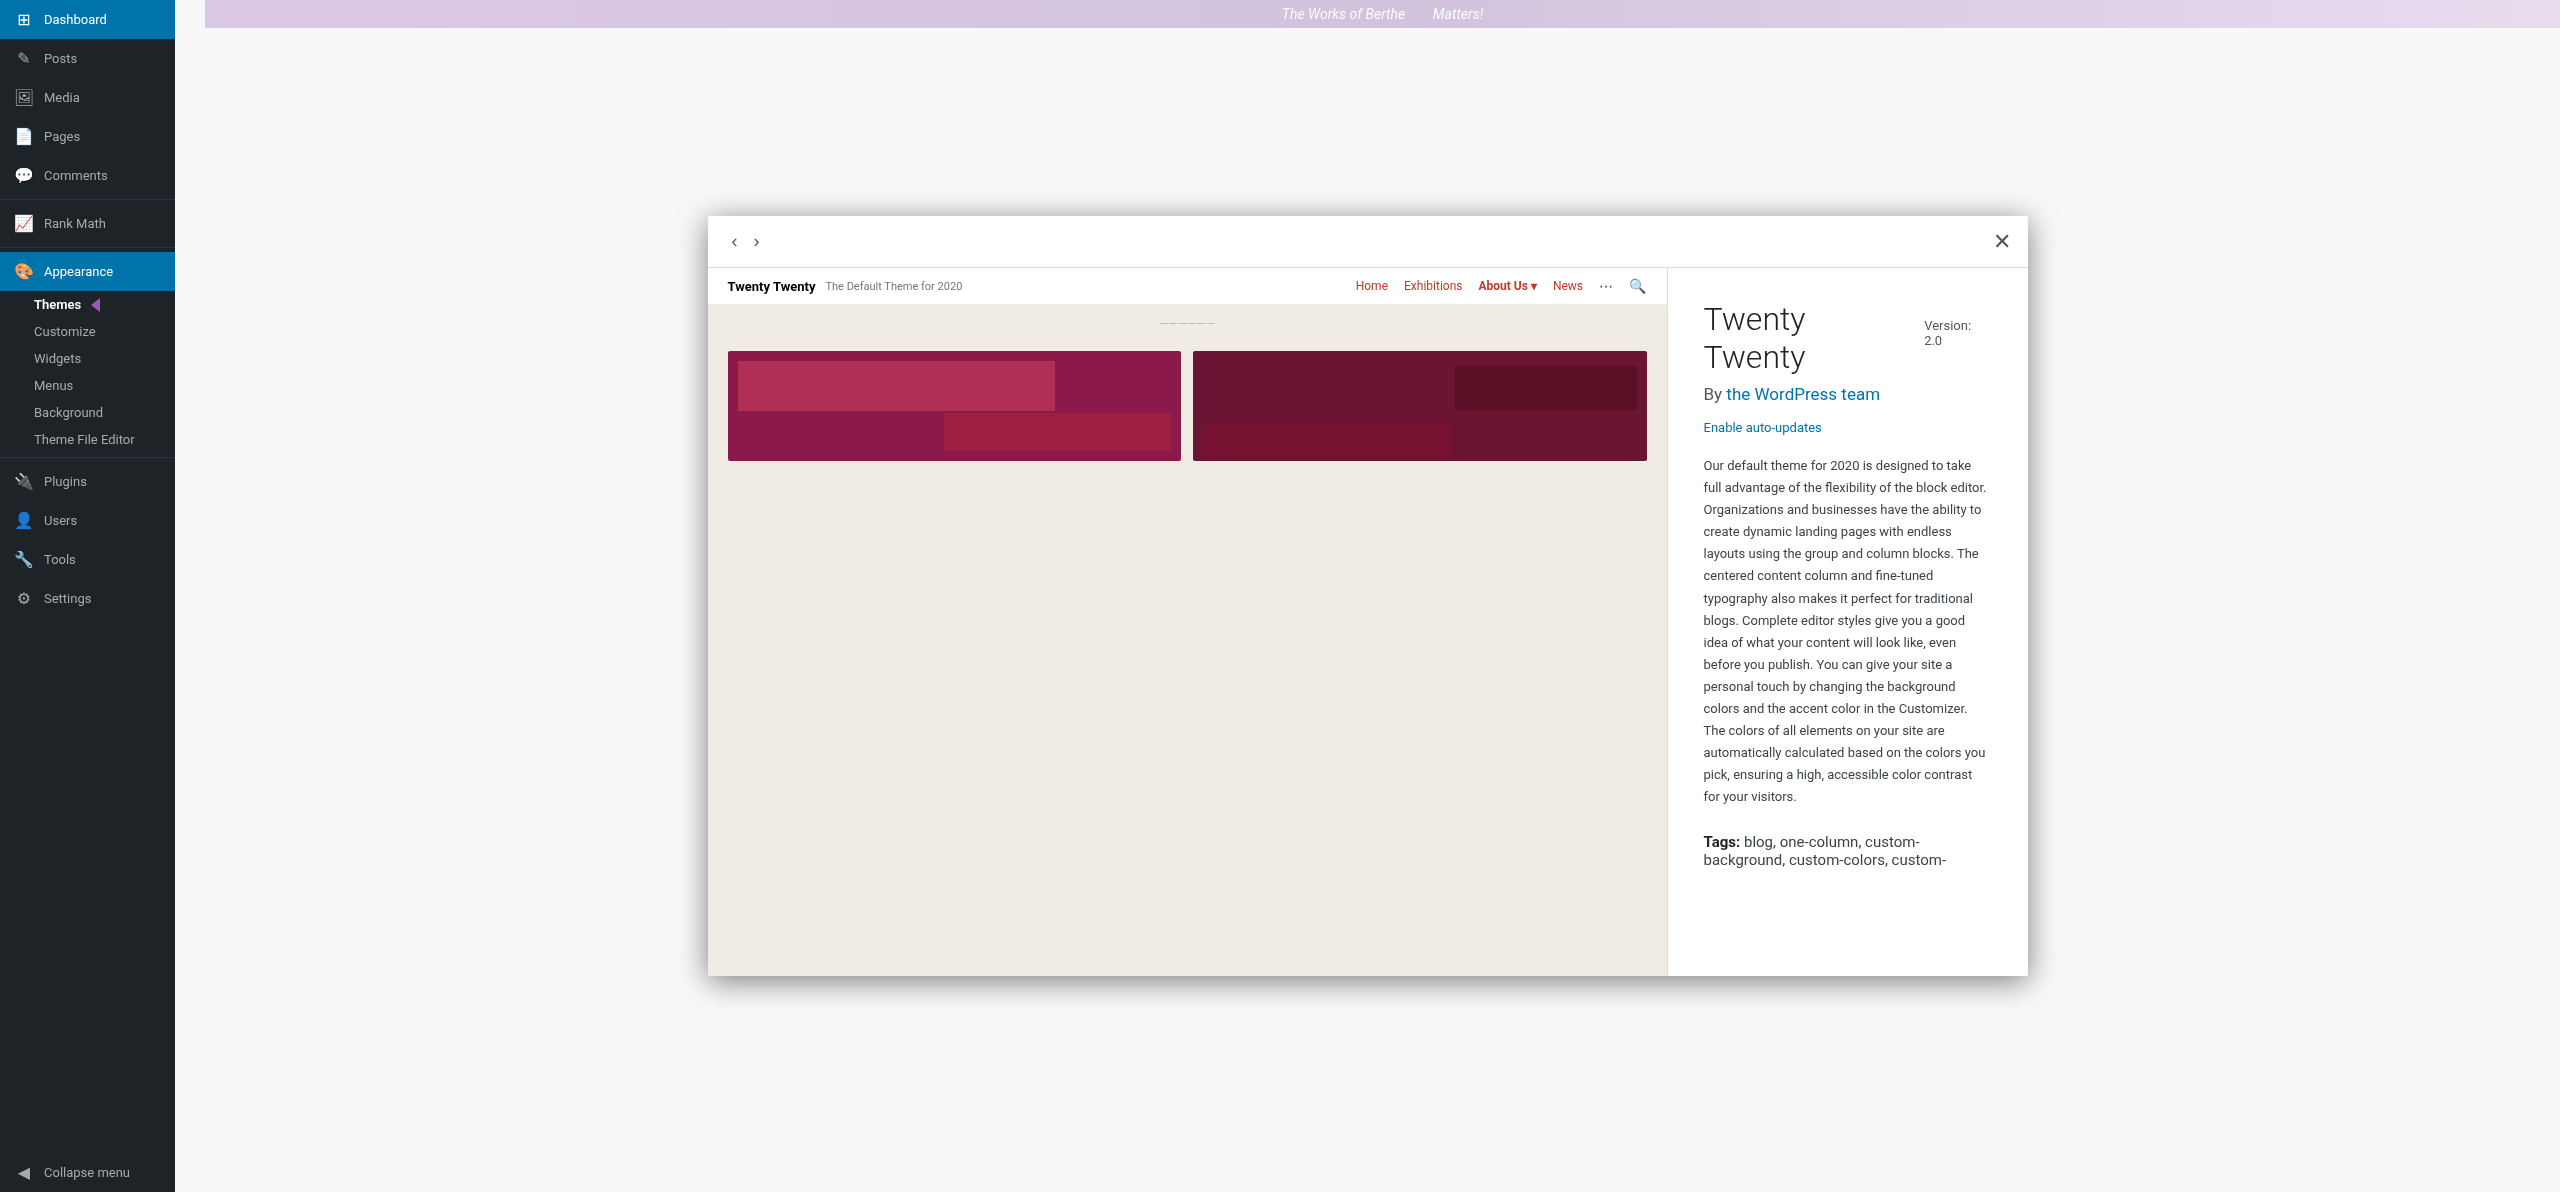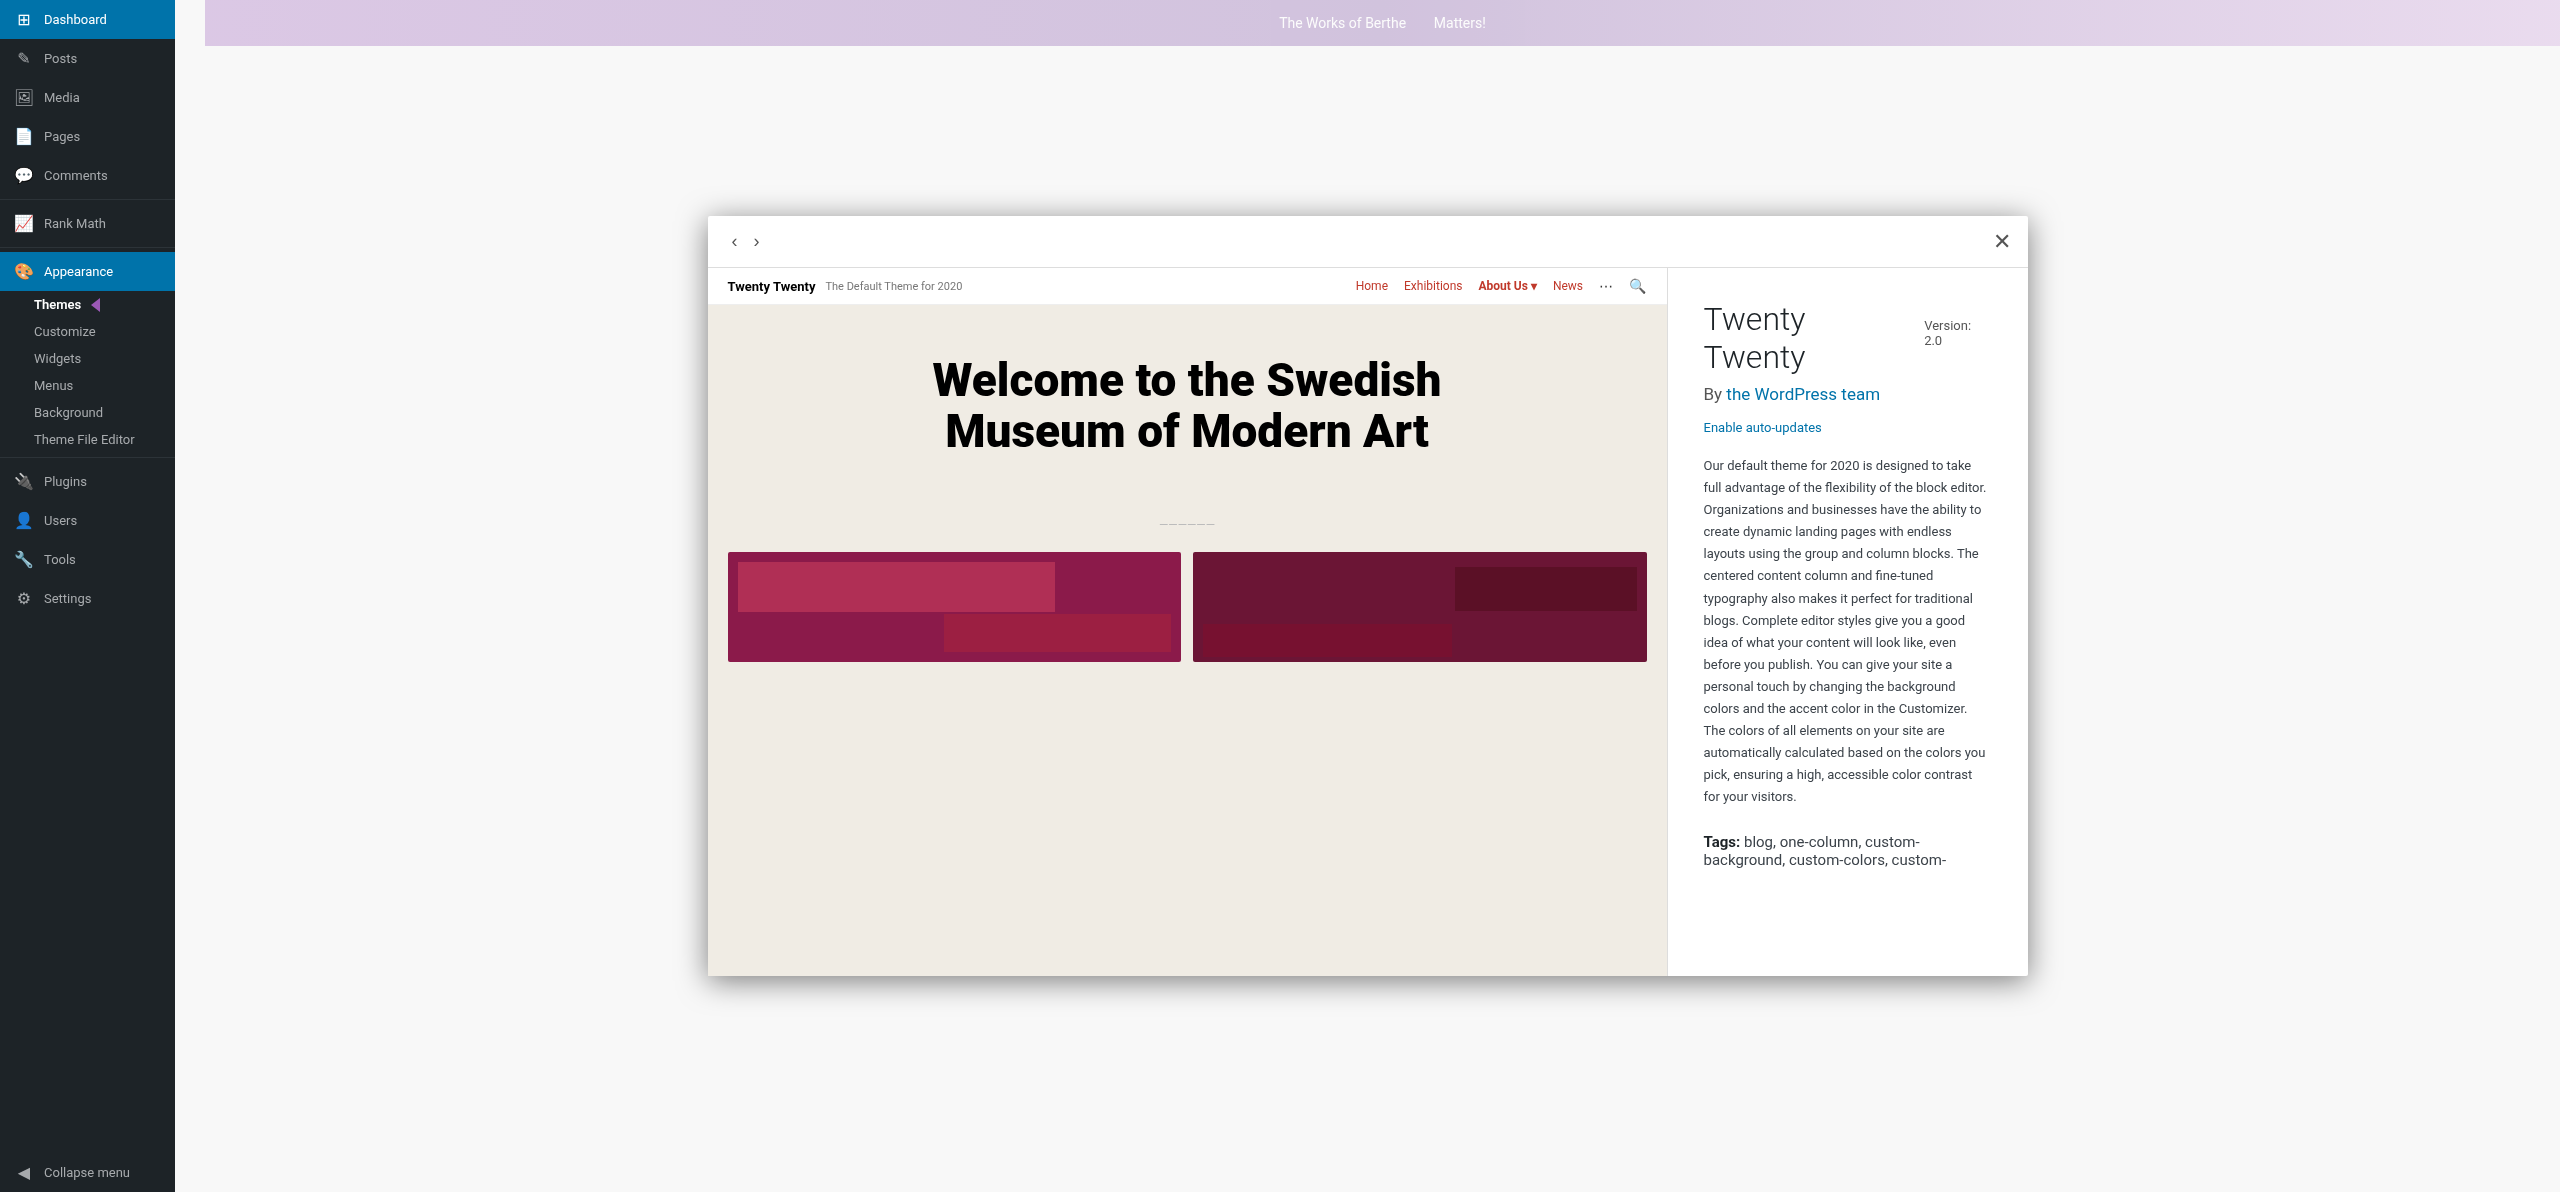--- a/index.html
+++ b/index.html
@@ -80,27 +80,28 @@
       position: absolute;
       top: 0; left: 0; right: 0; bottom: 0;
       background: #f8f8f8;
       display: flex;
       align-items: flex-start;
       justify-content: center;
       overflow: hidden;
     }
     .behind-banner {
       width: 100%;
-      height: 46px;
+      height: 28px;
       background: linear-gradient(90deg, #c8a8d8 0%, #b8a0cc 50%, #e0c8e8 100%);
       display: flex;
       align-items: center;
       justify-content: center;
       color: #fff;
       font-size: 14px;
+      font-style: italic;
       opacity: 0.6;
       margin-left: 30px;
     }
 
     
     #theme-modal {
       background: #fff;
       width: 1320px;
       max-width: 95%;
       height: 760px;
@@ -482,23 +483,20 @@
             <nav class="preview-nav">
               <a class="preview-nav-item">Home</a>
               <a class="preview-nav-item">Exhibitions</a>
               <a class="preview-nav-item about">About Us ▾</a>
               <a class="preview-nav-item">News</a>
               <span class="preview-menu-icon">⋯</span>
               <span class="preview-search-icon">🔍</span>
             </nav>
           </div>
 
-          <div class="preview-hero">
-            <h1>Welcome to the Swedish Museum of Modern Art</h1>
-          </div>
 
 
           <div class="preview-divider">——————</div>
 
           <div class="preview-gallery">
             <div class="gallery-item gallery-item-1">
               <div class="gallery-block-1"></div>
               <div class="gallery-block-2"></div>
             </div>
             <div class="gallery-item gallery-item-2">

